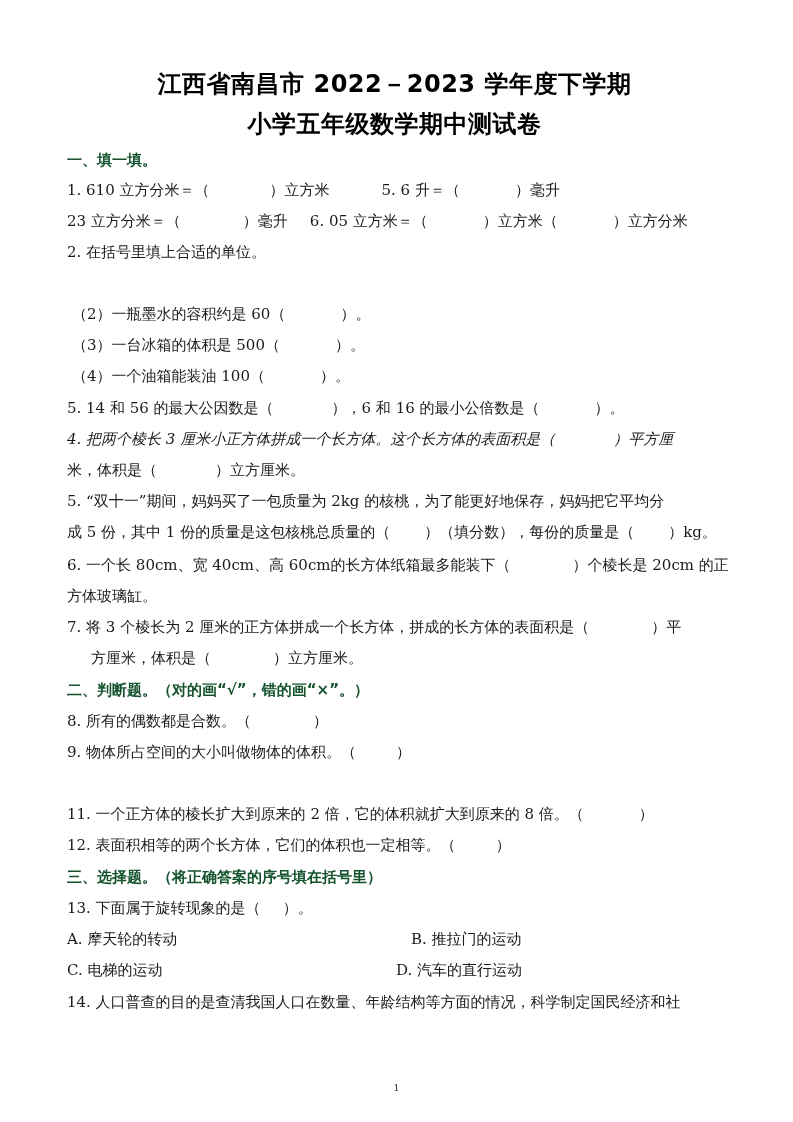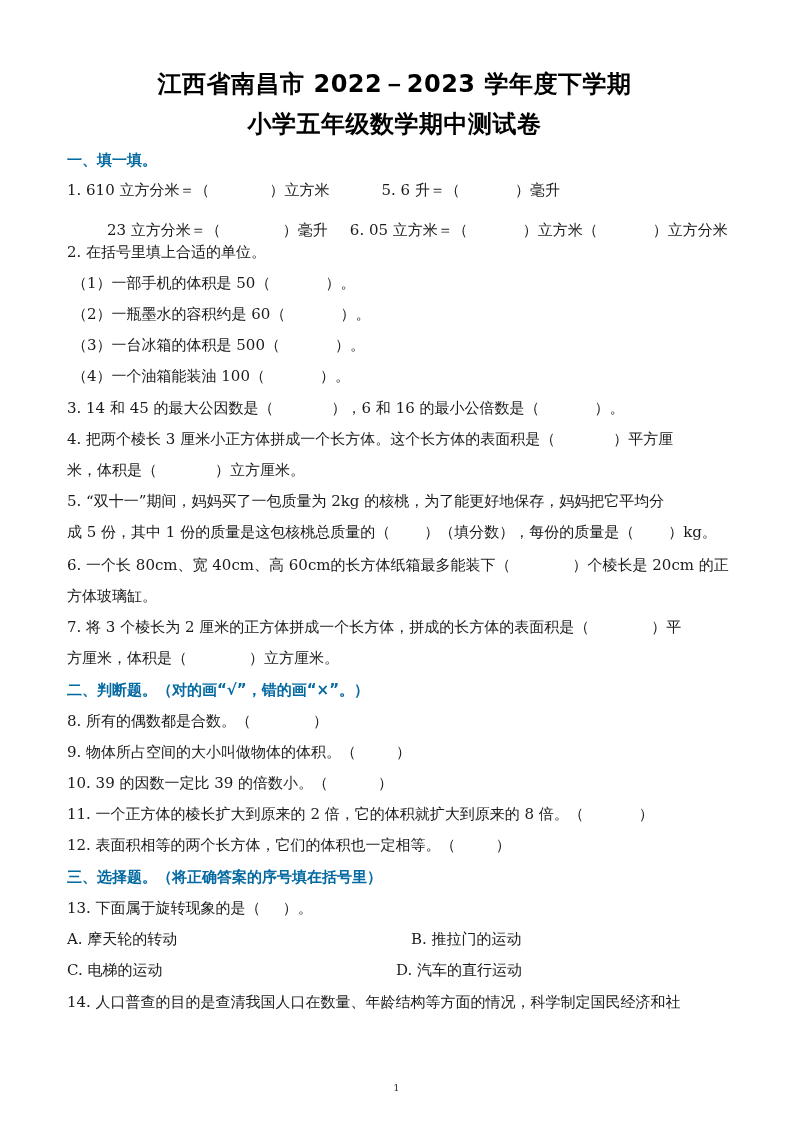--- a/index.html
+++ b/index.html
@@ -15,95 +15,89 @@
       font-weight: bold; font-size: 24px; letter-spacing: 0.5px; color: #000;
     }
     .title1 { top: 68px; }
     .title2 { top: 108px; }
     .line {
       position: absolute; left: 67px; font-size: 15px; white-space: nowrap;
       line-height: 20px; color: #1a1a1a;
     }
     .section {
       font-family: "DejaVu Sans", "Liberation Sans", sans-serif;
-      font-weight: bold; font-size: 15px; color: #0369a1;
+      font-weight: bold; font-size: 15px; color: #14532d;
     }
     .gap { display: inline-block; }
     .opt { position: absolute; font-size: 15px; line-height: 20px; white-space: nowrap; color: #1a1a1a; }
     .pnum { position: absolute; top: 1082px; left: 0; width: 793px; text-align: center; font-size: 10px; color: #333; }
   </style>
 </head>
 <body>
 
 <div class="page">
 
   <div class="title title1">江西省南昌市 2022－2023 学年度下学期</div>
   <div class="title title2">小学五年级数学期中测试卷</div>
 
   <div class="line section" style="top:150px;">一、填一填。</div>
 
   <div class="line" style="top:180px;">
     <span>1.  610 立方分米＝（</span><span class="gap" style="width:60px"></span><span>）立方米</span><span class="gap" style="width:52px"></span><span>5. 6 升＝（</span><span class="gap" style="width:55px"></span><span>）毫升</span>
   </div>
-  <div class="line" style="top:220px;margin-left:40px;">
+  <div class="line" style="top:211px;">
     <span>23 立方分米＝（</span><span class="gap" style="width:62px"></span><span>）毫升</span><span class="gap" style="width:22px"></span><span>6. 05 立方米＝（</span><span class="gap" style="width:55px"></span><span>）立方米（</span><span class="gap" style="width:55px"></span><span>）立方分米</span>
   </div>
 
   <div class="line" style="top:242px;">2.  在括号里填上合适的单位。</div>
-  <div class="line" style="top:273px; left:72px;">
-    <span>（1）一部手机的体积是 50（</span><span class="gap" style="width:55px"></span><span>）。</span>
-  </div>
   <div class="line" style="top:304px; left:72px;">
     <span>（2）一瓶墨水的容积约是 60（</span><span class="gap" style="width:55px"></span><span>）。</span>
   </div>
   <div class="line" style="top:335px; left:72px;">
     <span>（3）一台冰箱的体积是 500（</span><span class="gap" style="width:55px"></span><span>）。</span>
   </div>
   <div class="line" style="top:366px; left:72px;">
     <span>（4）一个油箱能装油 100（</span><span class="gap" style="width:55px"></span><span>）。</span>
   </div>
 
   <div class="line" style="top:398px;">
-    <span>3.  14 和 45 的最大公因数是（</span><span class="gap" style="width:58px"></span><span>），6 和 16 的最小公倍数是（</span><span class="gap" style="width:55px"></span><span>）。</span>
+    <span>5.  14 和 56 的最大公因数是（</span><span class="gap" style="width:58px"></span><span>），6 和 16 的最小公倍数是（</span><span class="gap" style="width:55px"></span><span>）。</span>
   </div>
 
-  <div class="line" style="top:429px;">
+  <div class="line" style="top:429px;font-style:italic;">
     <span>4.  把两个棱长 3 厘米小正方体拼成一个长方体。这个长方体的表面积是（</span><span class="gap" style="width:58px"></span><span>）平方厘</span>
   </div>
   <div class="line" style="top:460px;">
     <span>米，体积是（</span><span class="gap" style="width:58px"></span><span>）立方厘米。</span>
   </div>
 
   <div class="line" style="top:491px;">5.  “双十一”期间，妈妈买了一包质量为 2kg 的核桃，为了能更好地保存，妈妈把它平均分</div>
   <div class="line" style="top:522px;">
     <span>成 5 份，其中 1 份的质量是这包核桃总质量的（</span><span class="gap" style="width:34px"></span><span>）（填分数），每份的质量是（</span><span class="gap" style="width:34px"></span><span>）kg。</span>
   </div>
 
   <div class="line" style="top:555px;">
     <span>6.  一个长 80cm、宽 40cm、高 60cm的长方体纸箱最多能装下（</span><span class="gap" style="width:62px"></span><span>）个棱长是 20cm 的正</span>
   </div>
   <div class="line" style="top:586px;">方体玻璃缸。</div>
 
   <div class="line" style="top:617px;">
     <span>7.  将 3 个棱长为 2 厘米的正方体拼成一个长方体，拼成的长方体的表面积是（</span><span class="gap" style="width:62px"></span><span>）平</span>
   </div>
-  <div class="line" style="top:648px;">
+  <div class="line" style="top:648px;margin-left:24px;">
     <span>方厘米，体积是（</span><span class="gap" style="width:62px"></span><span>）立方厘米。</span>
   </div>
 
   <div class="line section" style="top:680px;">二、判断题。（对的画“√”，错的画“×”。）</div>
 
   <div class="line" style="top:711px;">
     <span>8.  所有的偶数都是合数。（</span><span class="gap" style="width:62px"></span><span>）</span>
   </div>
   <div class="line" style="top:742px;">
     <span>9.  物体所占空间的大小叫做物体的体积。（</span><span class="gap" style="width:40px"></span><span>）</span>
-  </div>
-  <div class="line" style="top:773px;">
-    <span>10.  39 的因数一定比 39 的倍数小。（</span><span class="gap" style="width:50px"></span><span>）</span>
   </div>
   <div class="line" style="top:804px;">
     <span>11.  一个正方体的棱长扩大到原来的 2 倍，它的体积就扩大到原来的 8 倍。（</span><span class="gap" style="width:55px"></span><span>）</span>
   </div>
   <div class="line" style="top:835px;">
     <span>12.  表面积相等的两个长方体，它们的体积也一定相等。（</span><span class="gap" style="width:40px"></span><span>）</span>
   </div>
 
   <div class="line section" style="top:867px;">三、选择题。（将正确答案的序号填在括号里）</div>
 

